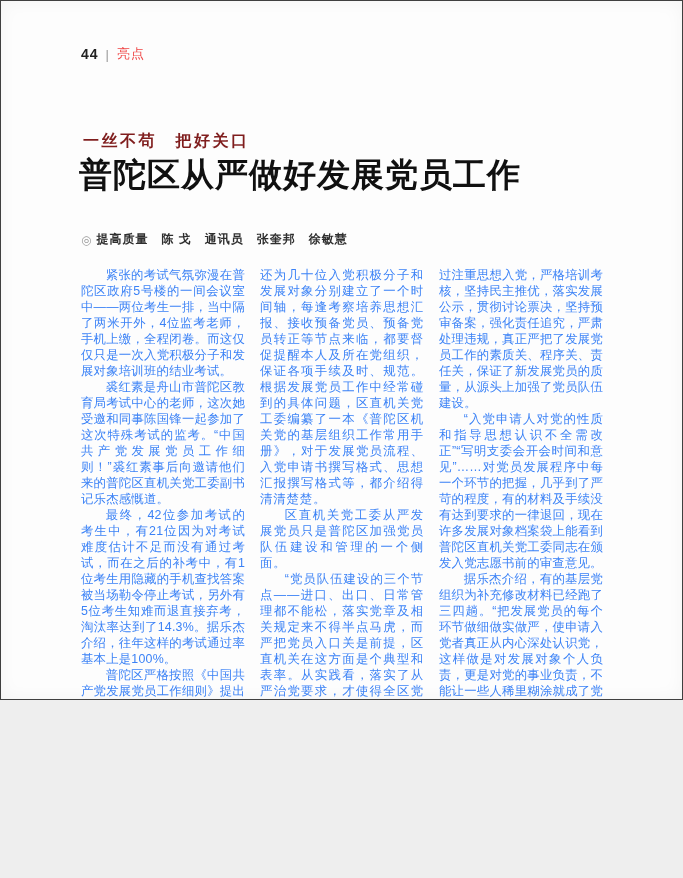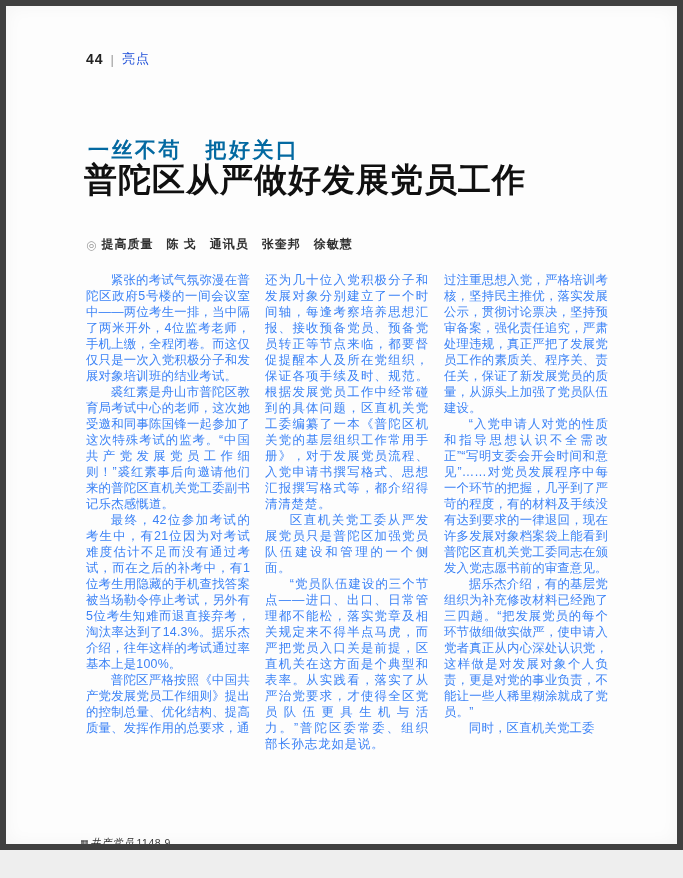--- a/index.html
+++ b/index.html
@@ -1,38 +1,38 @@
 <!DOCTYPE html>
 <html><head>
 <meta charset="utf-8">
 <style>
   html,body{margin:0;padding:0;background:#eee;}
   .page{
     position:relative;
-    width:683px;height:850px;
+    width:683px;height:700px;
     margin:0 auto;
     background:#fdfdfd;
-    border:6px solid #404040;
+    border:1px solid #404040;
     box-sizing:border-box;
     font-family:"Liberation Sans","DejaVu Sans",sans-serif;
     color:#3c3c3c;
     overflow:hidden;
     box-shadow:inset 0 0 18px rgba(0,0,0,0.04);
   }
   .page-header{
     position:absolute;left:80px;top:44px;
     font-size:13px;color:#333;letter-spacing:1px;
     display:flex;align-items:center;gap:7px;
   }
   .page-header .pagenum{font-weight:bold;font-size:14px;color:#222;}
   .page-header .sep{color:#999;font-weight:300;font-size:13px;}
-  .page-header .section{color:#1d4ed8;}
+  .page-header .section{color:#ef4444;}
   .kicker{
     position:absolute;left:82px;top:130px;
-    font-size:21px;font-weight:bold;color:#0369a1;
+    font-size:16px;font-weight:bold;color:#7f1d1d;
     letter-spacing:2.5px;
   }
   .title{
     position:absolute;left:78px;top:152px;margin:0;
     font-family:"Liberation Serif","DejaVu Serif",serif;
     font-size:33px;font-weight:900;color:#101010;
     letter-spacing:1px;white-space:nowrap;text-align:center;
   }
   .byline{
     position:absolute;left:80px;top:230px;

